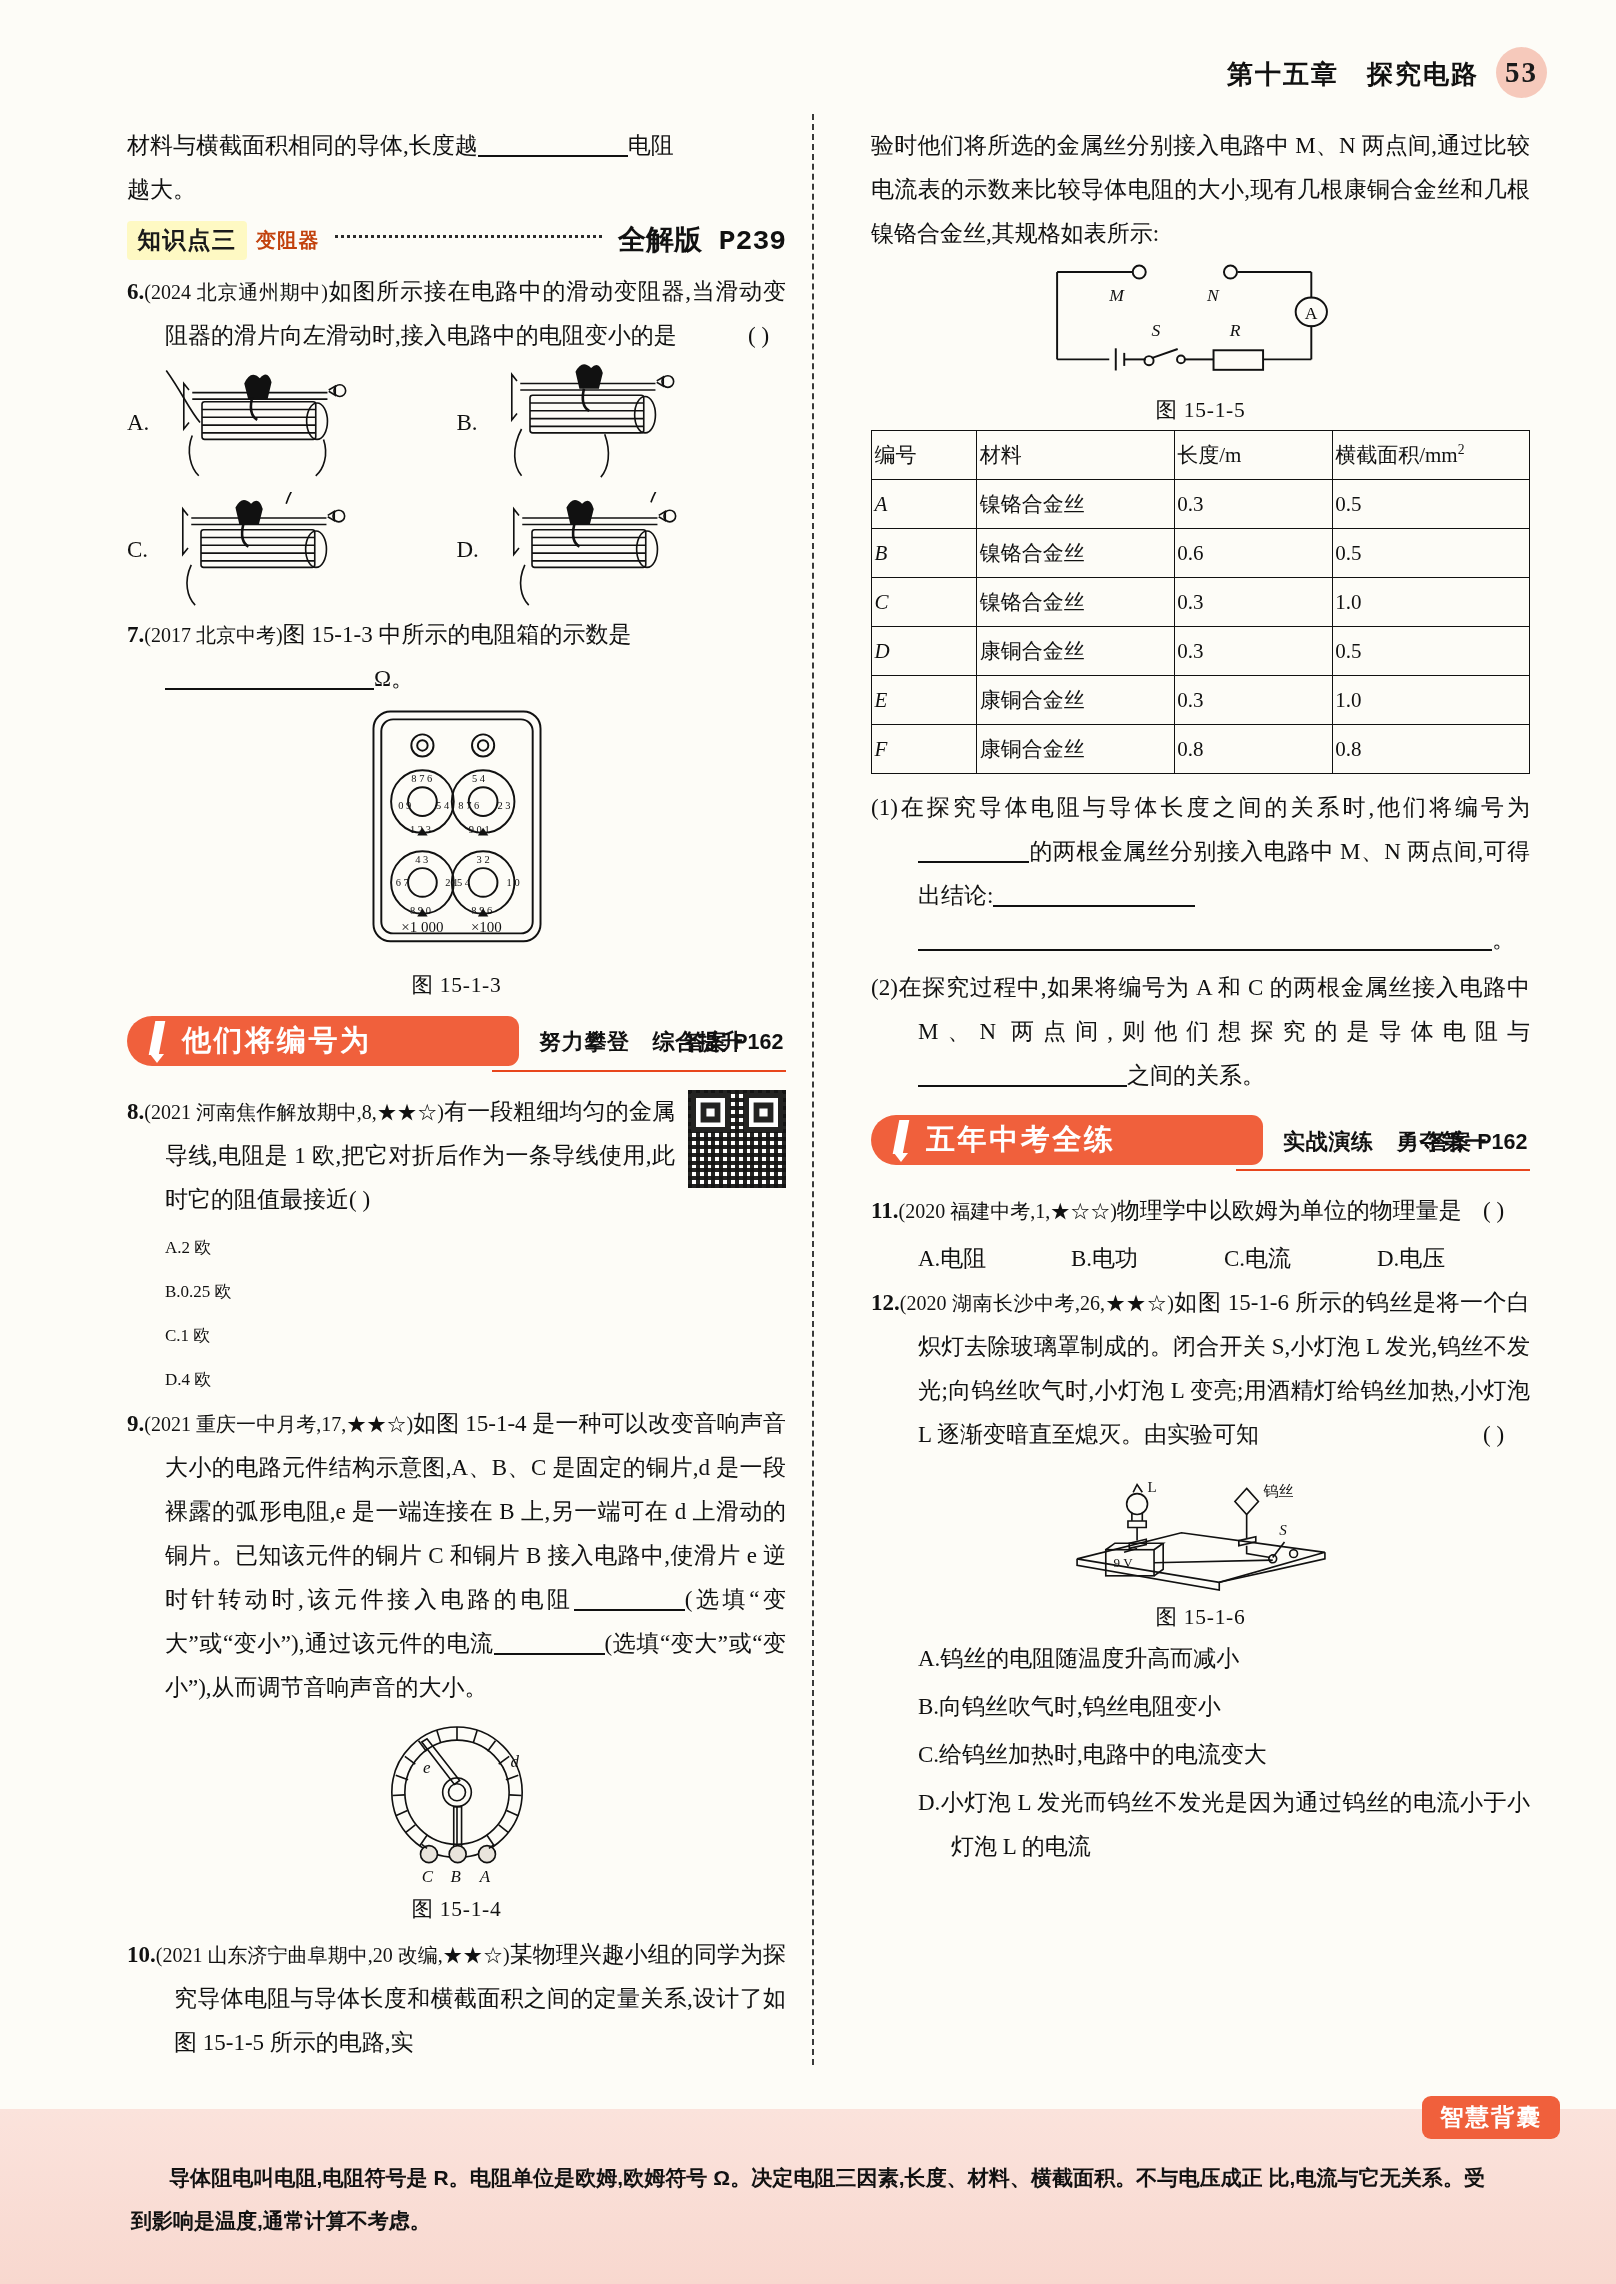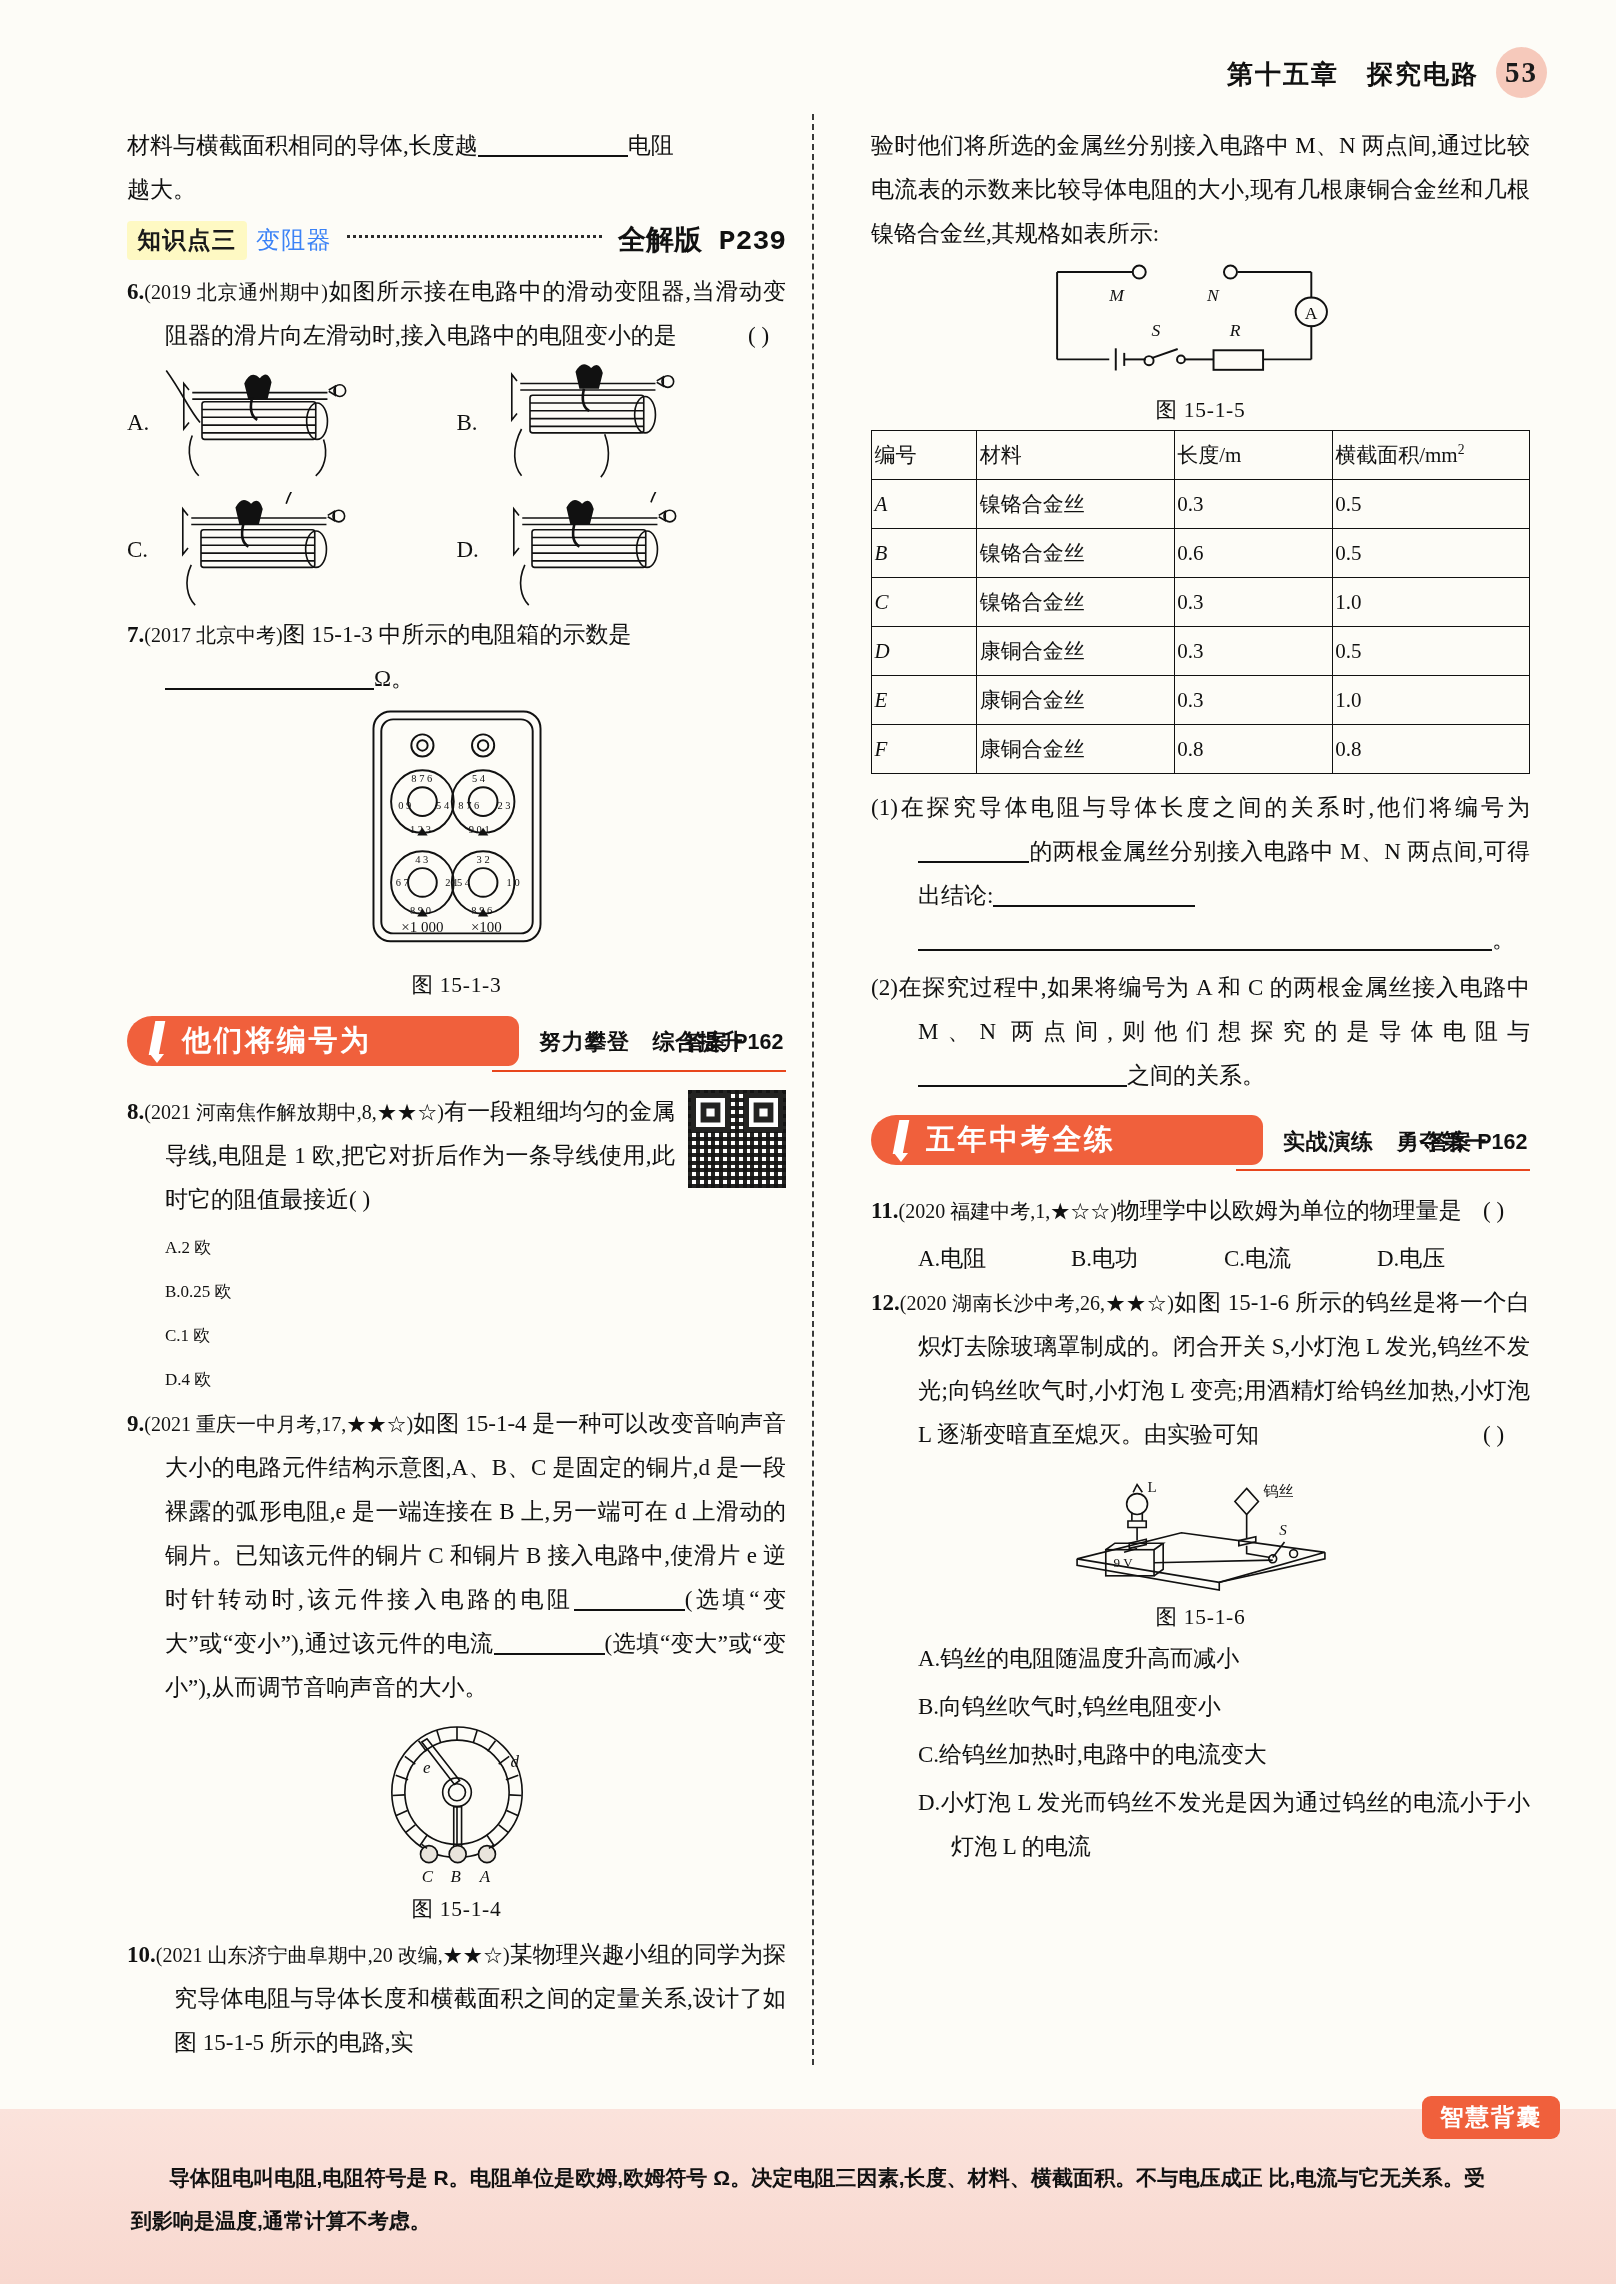--- a/index.html
+++ b/index.html
@@ -67,21 +67,21 @@
     display:flex;align-items:center;gap:9px;
     margin:9px 0 10.4px 0;
   }
   .kp-badge{
     background:#fef9c3;color:#1a1a1a;
     font-size:23.5px;font-weight:bold;letter-spacing:1.3px;
     padding:3.3px 10.4px;border-radius:3.9px;
     font-family:"Liberation Sans","DejaVu Sans",sans-serif;
   }
   .kp-name{
-    color:#3b82f6;font-size:24px;font-weight:normal;letter-spacing:1.3px;
+    color:#c2410c;font-size:20px;font-weight:bold;letter-spacing:1.3px;
     font-family:"Liberation Sans","DejaVu Sans",sans-serif;
   }
   .kp-dots{
     flex:1;border-bottom:3.3px dotted #2b2b2b;
     margin:0 6.5px 7.8px 6.5px;height:0.7px;
   }
   .kp-ref{
     font-size:28px;font-weight:bold;
     font-family:Liberation Mono, monospace;
     white-space:nowrap;
@@ -221,21 +221,21 @@
     </p>
 
     <div class="kp-row">
       <span class="kp-badge">知识点三</span>
       <span class="kp-name">变阻器</span>
       <span class="kp-dots"></span>
       <span class="kp-ref">全解版 P239</span>
     </div>
 
     <p class="para hang">
-      <span class="qnum">6.</span><span class="small-src">(2019 北京通州期中)</span><span>如图所示接在电路中的滑动变阻器,当滑动变阻器的滑片向左滑动时,接入电路中的电阻变小的是</span><span style="float:right">(      )</span>
+      <span class="qnum">6.</span><span class="small-src">(2024 北京通州期中)</span><span>如图所示接在电路中的滑动变阻器,当滑动变阻器的滑片向左滑动时,接入电路中的电阻变小的是</span><span style="float:right">(      )</span>
     </p>
 
     <div class="opt-grid">
       <div class="opt-cell">
         <span class="opt-label">A.</span>
         <svg width="215" height="117" viewBox="0 0 330 180">
           <g stroke="#111" fill="none" stroke-width="2.5">
             <path d="M20 10 C 45 45, 55 70, 72 90"></path>
             <rect x="75" y="58" width="175" height="58" rx="4"></rect>
             <line x1="75" y1="70" x2="250" y2="70"></line>

